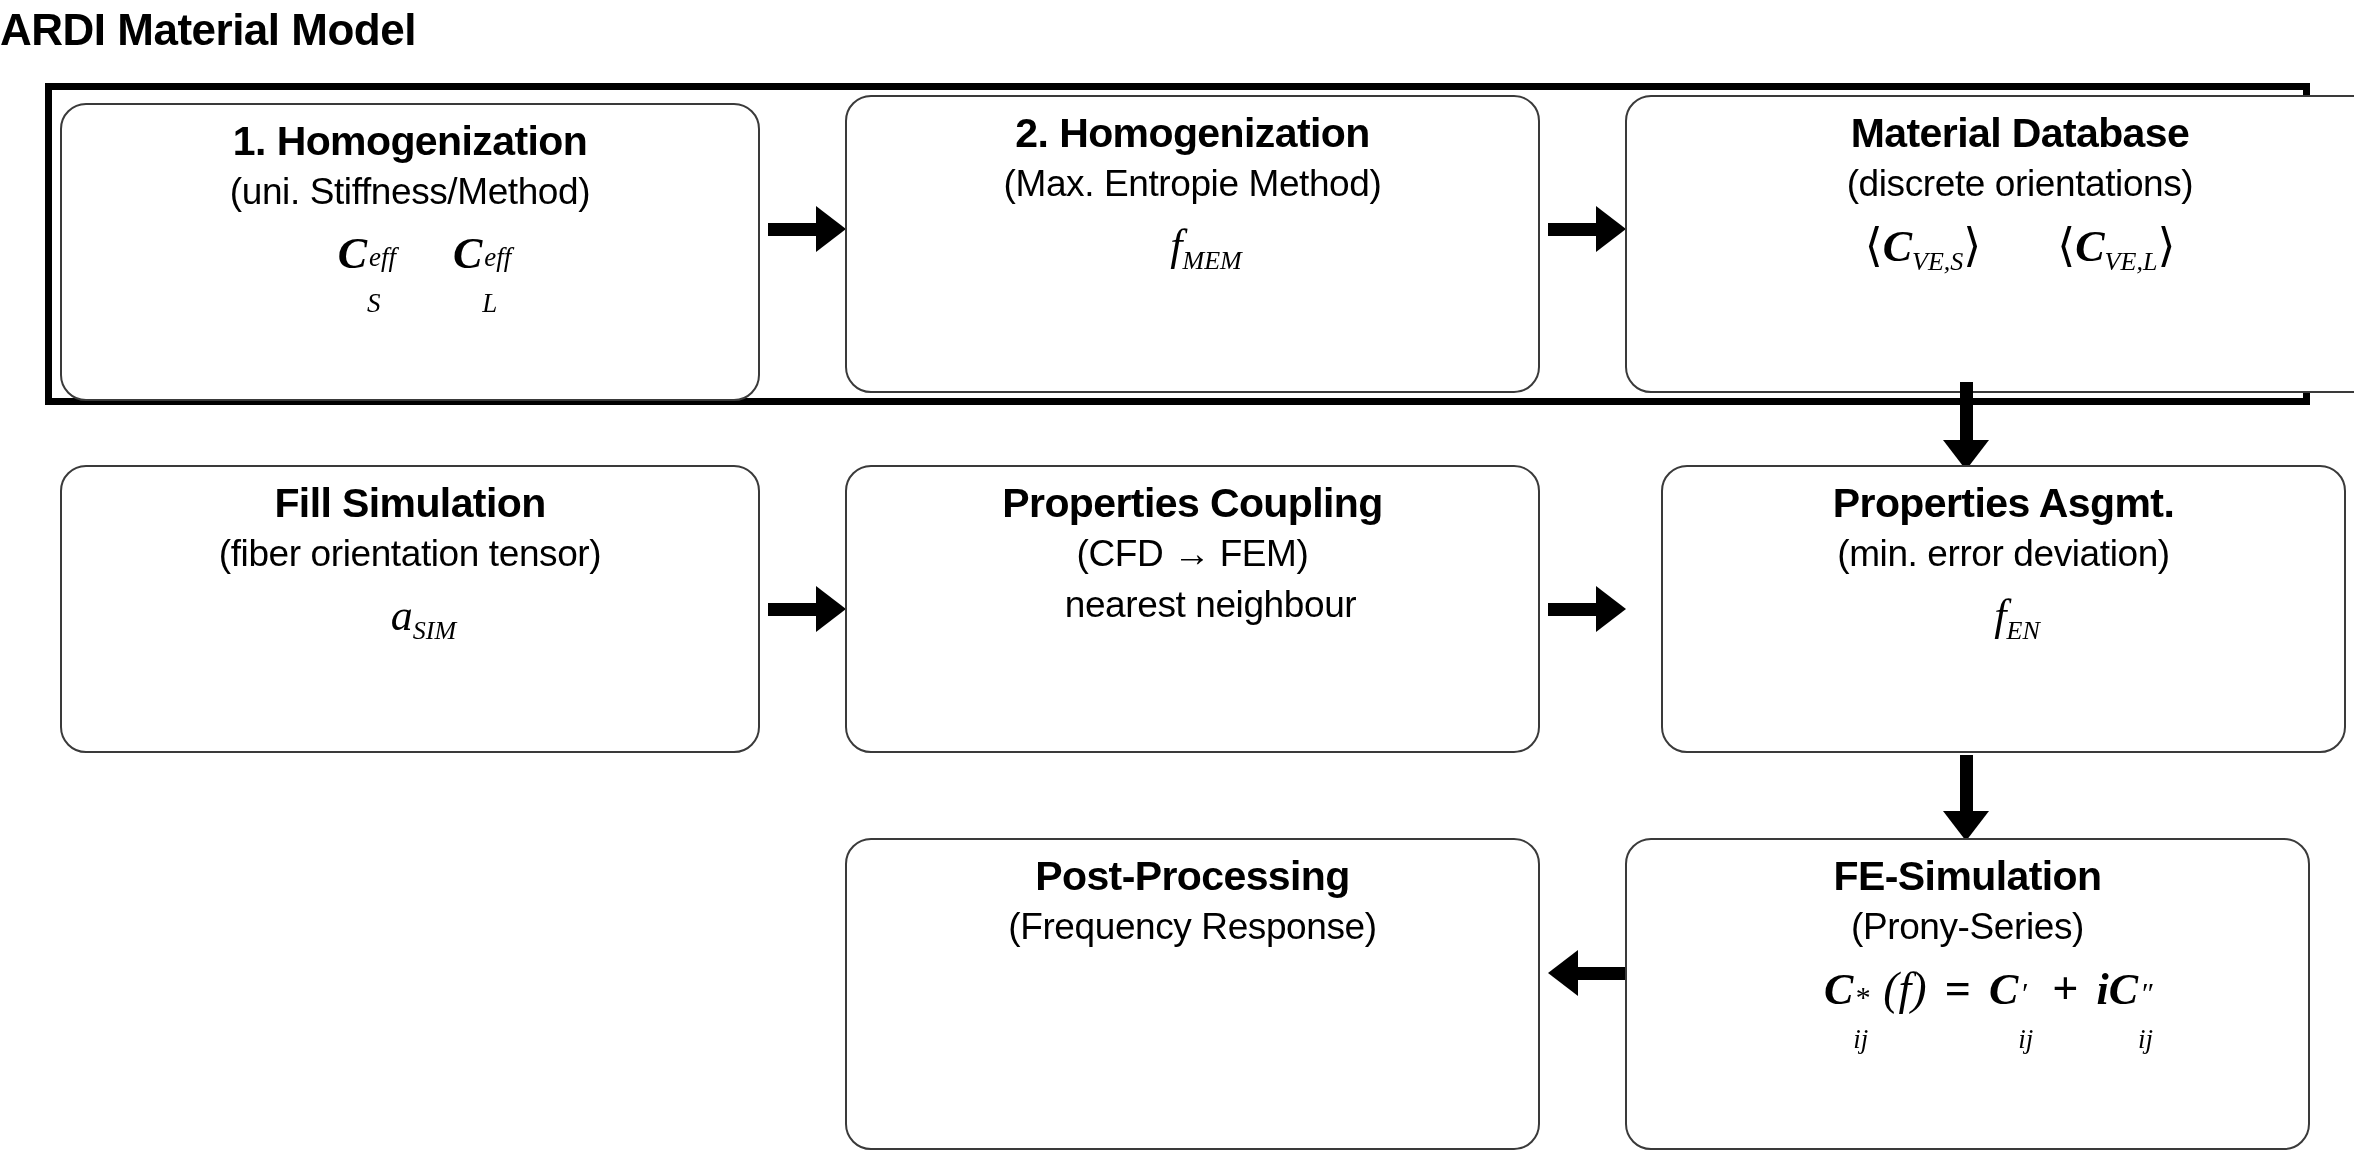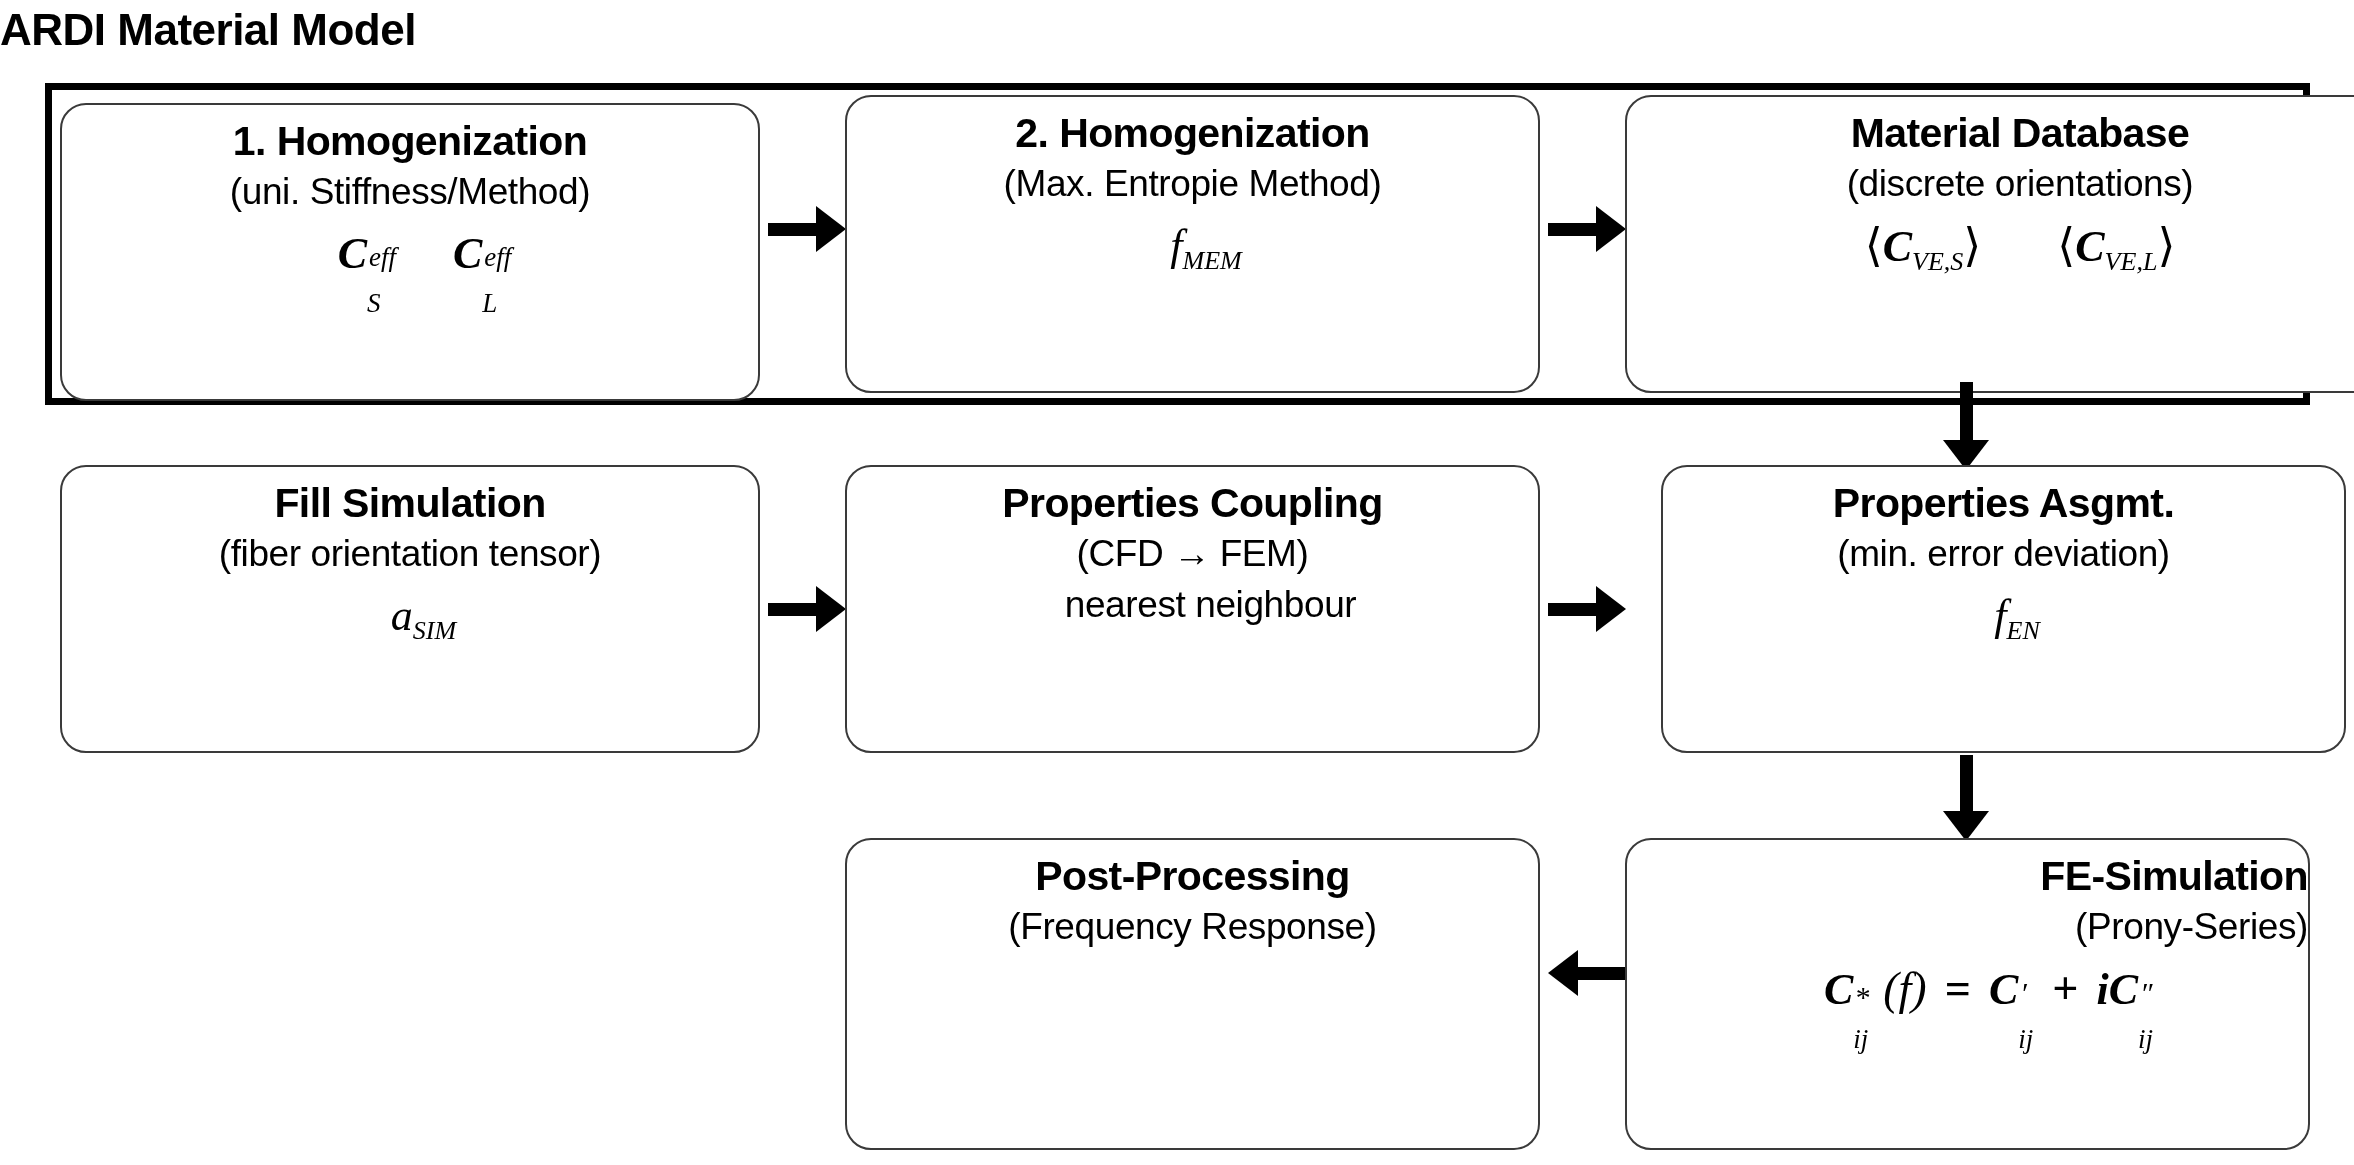--- a/index.html
+++ b/index.html
@@ -273,21 +273,21 @@
   <div class="node" style="left:845px; top:838px; width:695px; height:312px;">
     <div class="node-title">Post-Processing</div>
     <div class="node-sub">(Frequency Response)</div>
   </div>
 
   <div class="arrow-h left" style="left:1548px; top:962px; width:78px;">
     <div class="shaft"></div>
     <div class="head"></div>
   </div>
 
-  <div class="node" style="left:1625px; top:838px; width:685px; height:312px;text-align:right;">
+  <div class="node" style="left:1625px; top:838px; width:685px; height:312px;">
     <div class="node-title">FE-Simulation</div>
     <div class="node-sub">(Prony-Series)</div>
     <div class="formula-row single" style="font-size:46px;">
       <span class="fvar"><span class="base">C</span><span class="stack"><span class="up" style="top:-36px;left:1px;font-size:30px;">*</span><span class="dn">ij</span></span></span>
       <span style="display:inline-block;width:30px;"></span>
       <span class="fvar">(f)</span>
       <span style="display:inline-block;width:18px;"></span>
       <span class="fvar" style="font-style:normal;font-weight:bold;">=</span>
       <span style="display:inline-block;width:18px;"></span>
       <span class="fvar"><span class="base">C</span><span class="stack"><span class="up" style="top:-40px;left:2px;font-size:30px;">′</span><span class="dn">ij</span></span></span>

